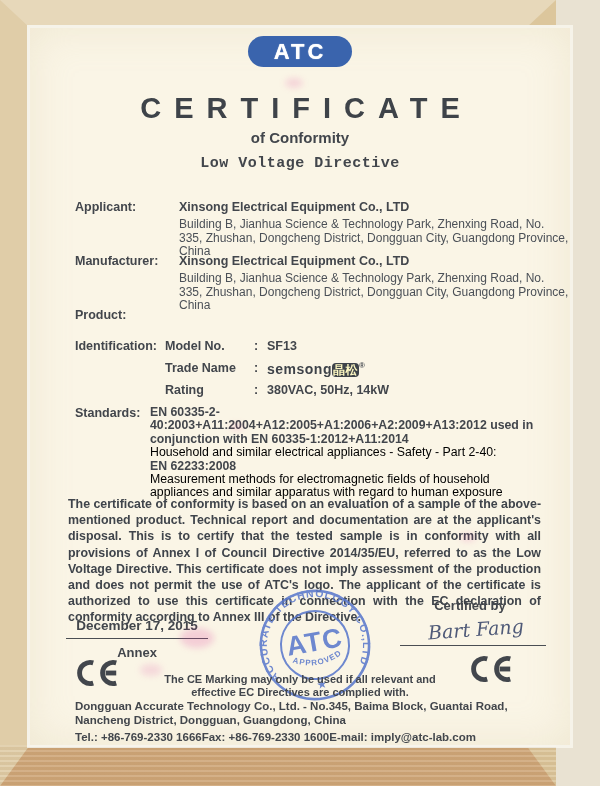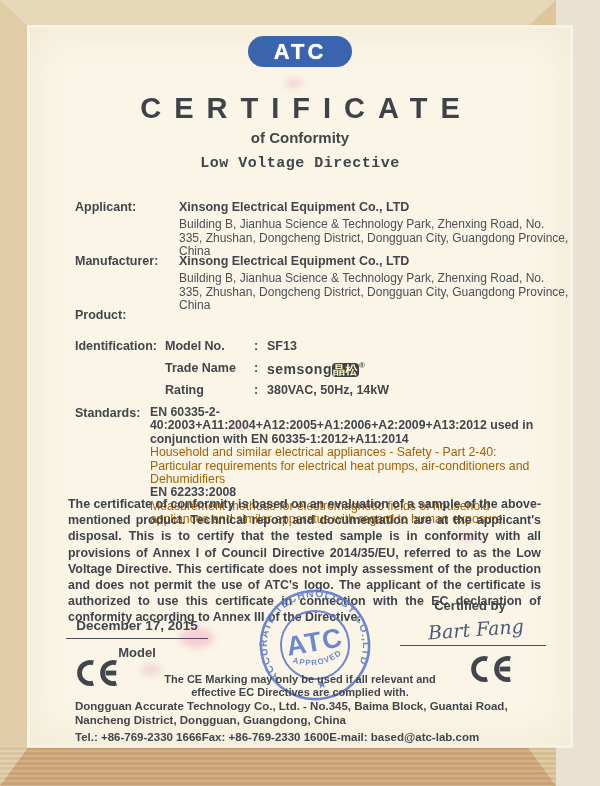--- a/index.html
+++ b/index.html
@@ -54,21 +54,21 @@
   .ident-row .iname { width:80px; font-weight:bold; }
   .ident-row .icolon { width:22px; font-weight:bold; text-align:center; }
   .ident-row .ival { font-weight:bold; }
   .brand { font-weight:bold; font-size:14px; letter-spacing:.5px; color:#3e434a; }
   .brand .cjk { font-size:12px; background:#3e434a; color:#fef9c3; padding:0 1px; border-radius:4px; }
   .brand sup { font-size:8px; }
 
   .standards { left:120px; top:378px; width:392px; font-size:12.3px; line-height:13.4px; }
   .standards div { margin:0; }
   .s-bold { font-weight:bold; }
-  .s-reg { color:#a16207; }
+  .s-reg { color:#000000; }
 
   .para {
     left:38px; top:468px; width:473px;
     font-size:12.4px; font-weight:bold; line-height:16.2px;
     text-align:justify; color:#3f444b;
   }
 
   .cert-label { left:380px; top:570px; width:120px; text-align:center; font-size:13px; font-weight:bold; }
   .signature  { left:392px; top:584px; width:110px; height:34px; }
   .sig-line   { left:370px; top:617px; width:146px; border-bottom:1.6px solid #4a4e53; }
@@ -132,38 +132,37 @@
         <span class="iname">Rating</span>
         <span class="icolon">:</span>
         <span class="ival">380VAC, 50Hz, 14kW</span>
       </div>
     </div>
 
     <div class="abs lbl" style="top:378px">Standards:</div>
     <div class="abs standards">
       <div class="s-bold">EN 60335-2-40:2003+A11:2004+A12:2005+A1:2006+A2:2009+A13:2012 used in conjunction with EN 60335-1:2012+A11:2014</div>
       <div class="s-reg">Household and similar electrical appliances - Safety - Part 2-40:</div>
-      <div class="s-reg">Particular requirements for electrical heat pumps, air-conditioners and Dehumidifiers</div>
       <div class="s-bold">EN 62233:2008</div>
       <div class="s-reg">Measurement methods for electromagnetic fields of household appliances and similar apparatus with regard to human exposure</div>
     </div>
 
     <div class="abs para">The certificate of conformity is based on an evaluation of a sample of the above-mentioned product. Technical report and documentation are at the applicant's disposal. This is to certify that the tested sample is in conformity with all provisions of Annex I of Council Directive 2014/35/EU, referred to as the Low Voltage Directive. This certificate does not imply assessment of the production and does not permit the use of ATC's logo. The applicant of the certificate is authorized to use this certificate in connection with the EC declaration of conformity according to Annex III of the Directive.</div>
 
     <div class="abs cert-label">Certified by</div>
     <div class="abs signature">
       <svg width="110" height="34" viewBox="0 0 110 34">
         <text x="6" y="24" font-family="DejaVu Serif, serif" font-style="italic" font-size="19" fill="#4f5a78" transform="rotate(-4 55 17)">Bart Fang</text>
       </svg>
     </div>
     <div class="abs sig-line"></div>
 
     <div class="abs date-value">December 17, 2015</div>
     <div class="abs date-line"></div>
-    <div class="abs date-label">Model</div>
+    <div class="abs date-label">Annex</div>
 
     <div class="abs stamp">
       <svg width="120" height="120" viewBox="0 0 120 120">
         <circle cx="60" cy="60" r="54" fill="none" stroke="#5b79cc" stroke-width="2.6"></circle>
         <circle cx="60" cy="60" r="34" fill="none" stroke="#5b79cc" stroke-width="2"></circle>
         <path id="ringPath" d="M 23.2 90.9 A 48 48 0 1 1 96.8 90.9" fill="none"></path>
         <text font-size="10.5" font-weight="bold" fill="#5b79cc" letter-spacing="1">
           <textPath href="#ringPath" startOffset="50%" text-anchor="middle">ACCURATE TECHNOLOGY CO.,LTD</textPath>
         </text>
         <text x="60" y="66" text-anchor="middle" font-size="27" font-weight="bold" fill="#5b79cc" letter-spacing="1">ATC</text>
@@ -192,21 +191,21 @@
           <line x1="12" y1="15" x2="24" y2="15" stroke="#42464c" stroke-width="5.5"></line>
         </g>
       </svg>
     </div>
 
     <div class="abs ce-note">The CE Marking may only be used if all relevant and effective EC Directives are complied with.</div>
     <div class="abs company">Dongguan Accurate Technology Co., Ltd. - No.345, Baima Block, Guantai Road, Nancheng District, Dongguan, Guangdong, China</div>
     <div class="abs contact">
       <span>Tel.: +86-769-2330 1666</span>
       <span>Fax: +86-769-2330 1600</span>
-      <span>E-mail: based@atc-lab.com</span>
+      <span>E-mail: imply@atc-lab.com</span>
     </div>
 
     <div class="abs smudge" style="left:255px;top:50px;width:18px;height:10px;background:rgba(225,70,160,.18)"></div>
     <div class="abs smudge" style="left:150px;top:600px;width:34px;height:20px;background:rgba(225,70,160,.22)"></div>
     <div class="abs smudge" style="left:110px;top:636px;width:22px;height:12px;background:rgba(225,70,160,.16)"></div>
     <div class="abs smudge" style="left:430px;top:505px;width:16px;height:9px;background:rgba(225,70,160,.15)"></div>
     <div class="abs smudge" style="left:200px;top:395px;width:14px;height:8px;background:rgba(225,70,160,.14)"></div>
   </div>
 </div>
 

